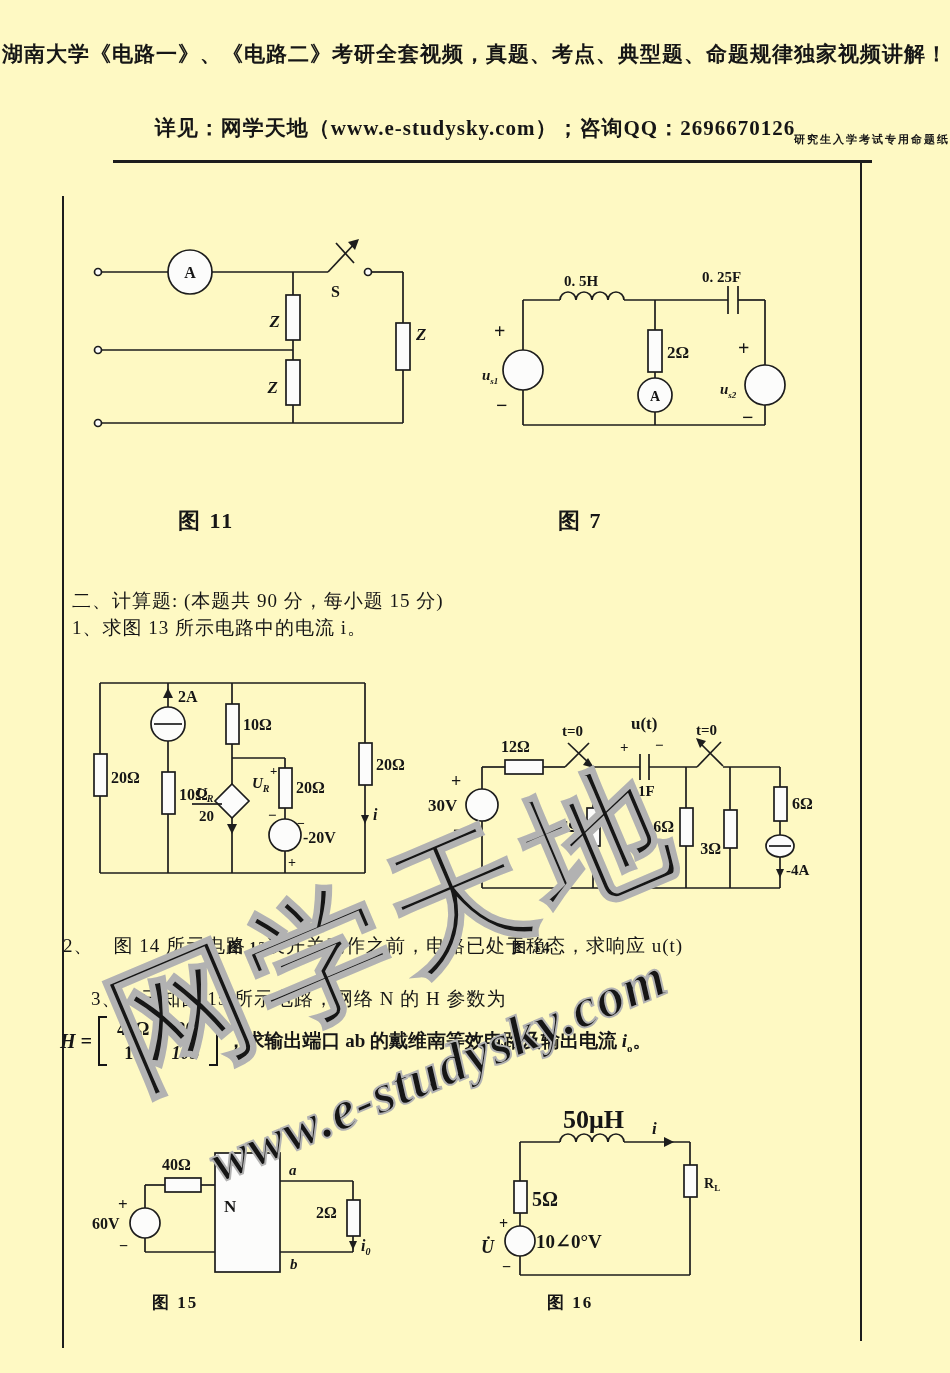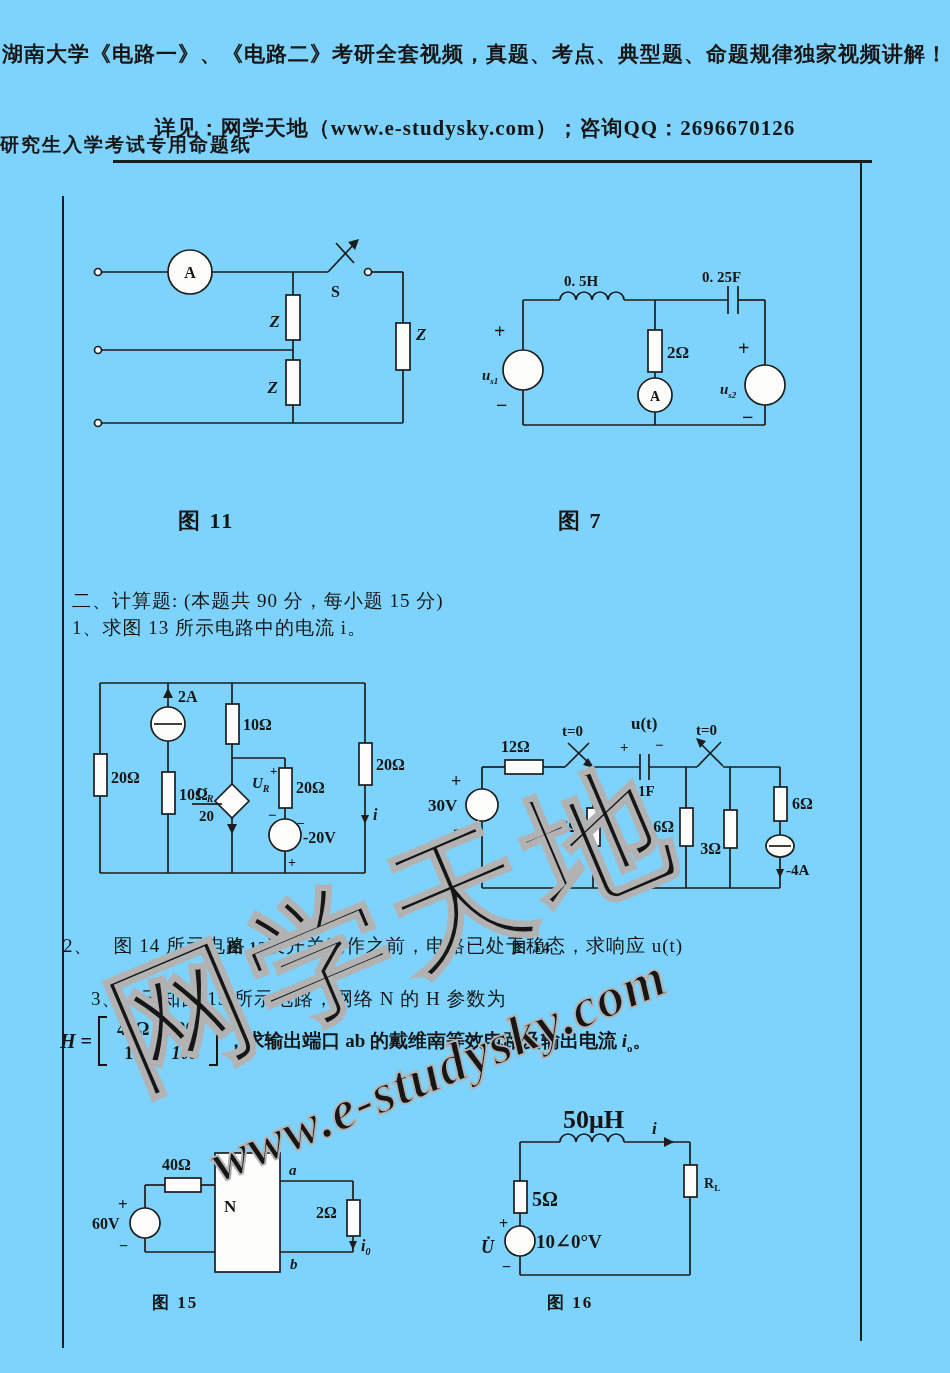--- a/index.html
+++ b/index.html
@@ -1,20 +1,20 @@
 <!DOCTYPE html>
 <html><head>
 <meta charset="utf-8">
 <style>
   html,body{margin:0;padding:0;background:#e8e8e8;}
-  .page{position:relative;width:950px;height:1373px;background:#7dd3fc;
+  .page{position:relative;width:950px;height:1373px;background:#fef9c3;
         font-family:"Liberation Serif","DejaVu Serif",serif;color:#161616;overflow:hidden;}
   .abs{position:absolute;}
   .hdr{left:0;width:950px;text-align:center;font-weight:bold;font-size:21px;letter-spacing:1px;}
-  .sheet-title{left:0;width:950px;text-align:left;font-weight:bold;font-size:19px;letter-spacing:2px;}
+  .sheet-title{left:0;width:950px;text-align:right;font-weight:bold;font-size:11px;letter-spacing:2px;}
   .rule{background:#1d1d1d;}
   .qtext{font-size:19px;font-weight:normal;letter-spacing:1px;white-space:nowrap;}
   .cap{font-weight:bold;letter-spacing:2px;}
   .cap.big{font-size:22px;}
   .cap.mid{font-size:14px;margin-top:38px;}
   .cap.sm{font-size:17px;}
   .mrow{display:flex;align-items:center;font-size:19px;font-weight:bold;}
   .mlhs{font-style:italic;margin-right:6px;font-size:20px;}
   .brk{align-self:stretch;width:7px;border:2px solid #161616;}
   .brk.l{border-right:none;margin-right:2px;}

